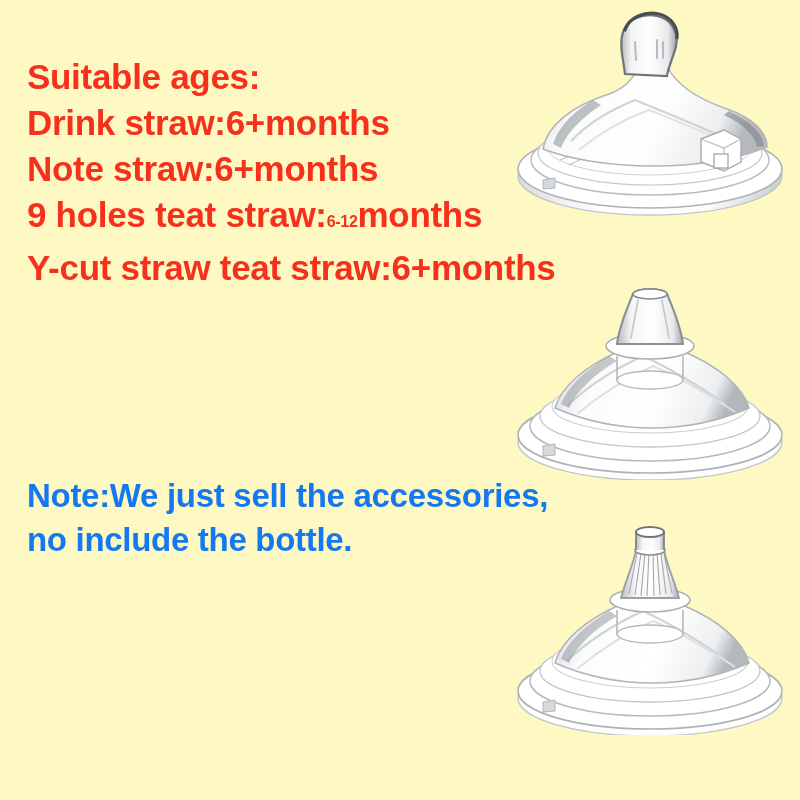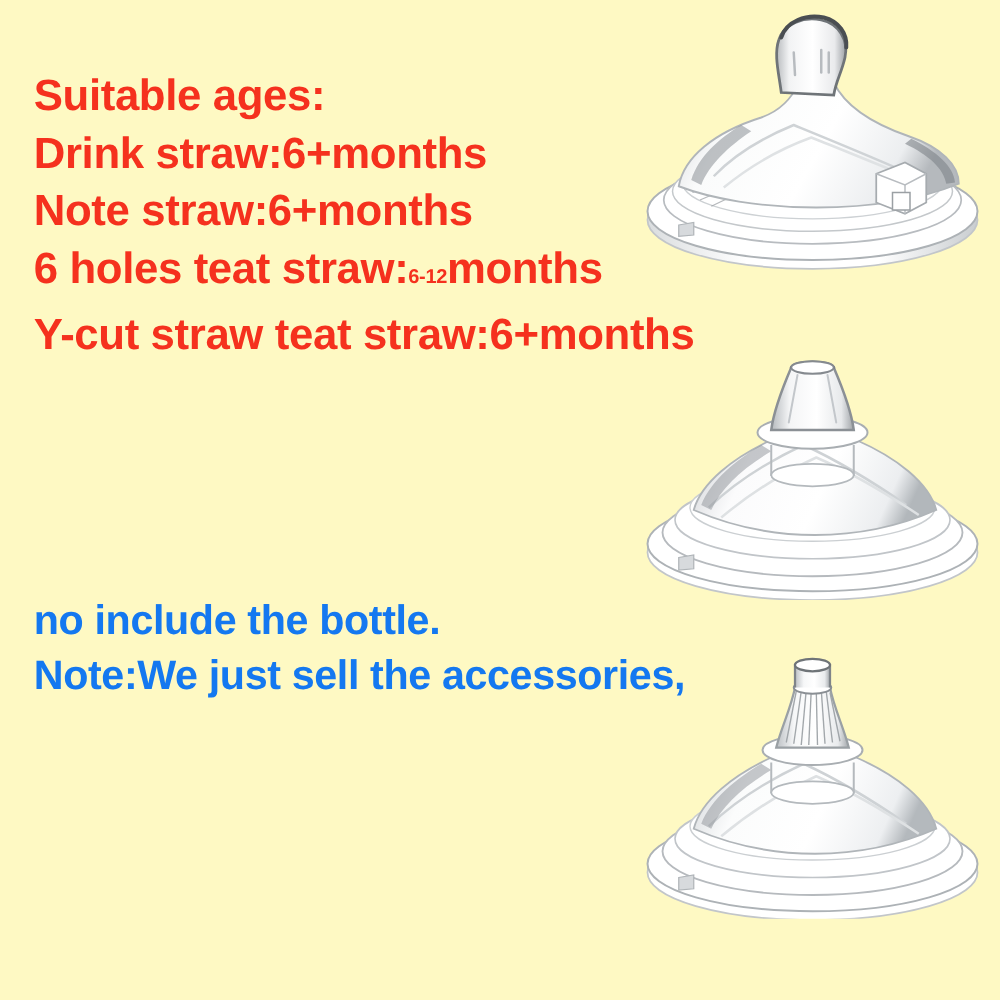--- a/index.html
+++ b/index.html
@@ -61,28 +61,28 @@
 
 <div id="page">
 
   <div id="ages-block" class="text-block">
     <div class="text-line">Suitable ages:</div>
 
     <div class="text-line"><span>Drink straw:</span><span>6+</span><span>months</span></div>
 
     <div class="text-line"><span>Note straw:</span><span>6+</span><span>months</span></div>
 
-    <div class="text-line"><span>6 holes teat straw:</span><span class="small-range">6-12</span><span>months</span></div>
+    <div class="text-line"><span>9 holes teat straw:</span><span class="small-range">6-12</span><span>months</span></div>
 
     <div class="text-line"><span>Y-cut straw teat straw:</span><span>6+</span><span>months</span></div>
   </div>
 
   <div id="note-block" class="text-block">
+    <div class="note-line">Note:We just sell the accessories,</div>
     <div class="note-line">no include the bottle.</div>
-    <div class="note-line">Note:We just sell the accessories,</div>
   </div>
 
   <div class="product" style="left:505px; top:8px;">
     <svg width="290" height="215" viewBox="0 0 290 215">
       <defs>
         <linearGradient id="g1a" x1="0" y1="0" x2="1" y2="0">
           <stop offset="0%" stop-color="#b9bcbf"></stop>
           <stop offset="18%" stop-color="#f2f3f4"></stop>
           <stop offset="52%" stop-color="#ffffff"></stop>
           <stop offset="84%" stop-color="#e9eaec"></stop>

